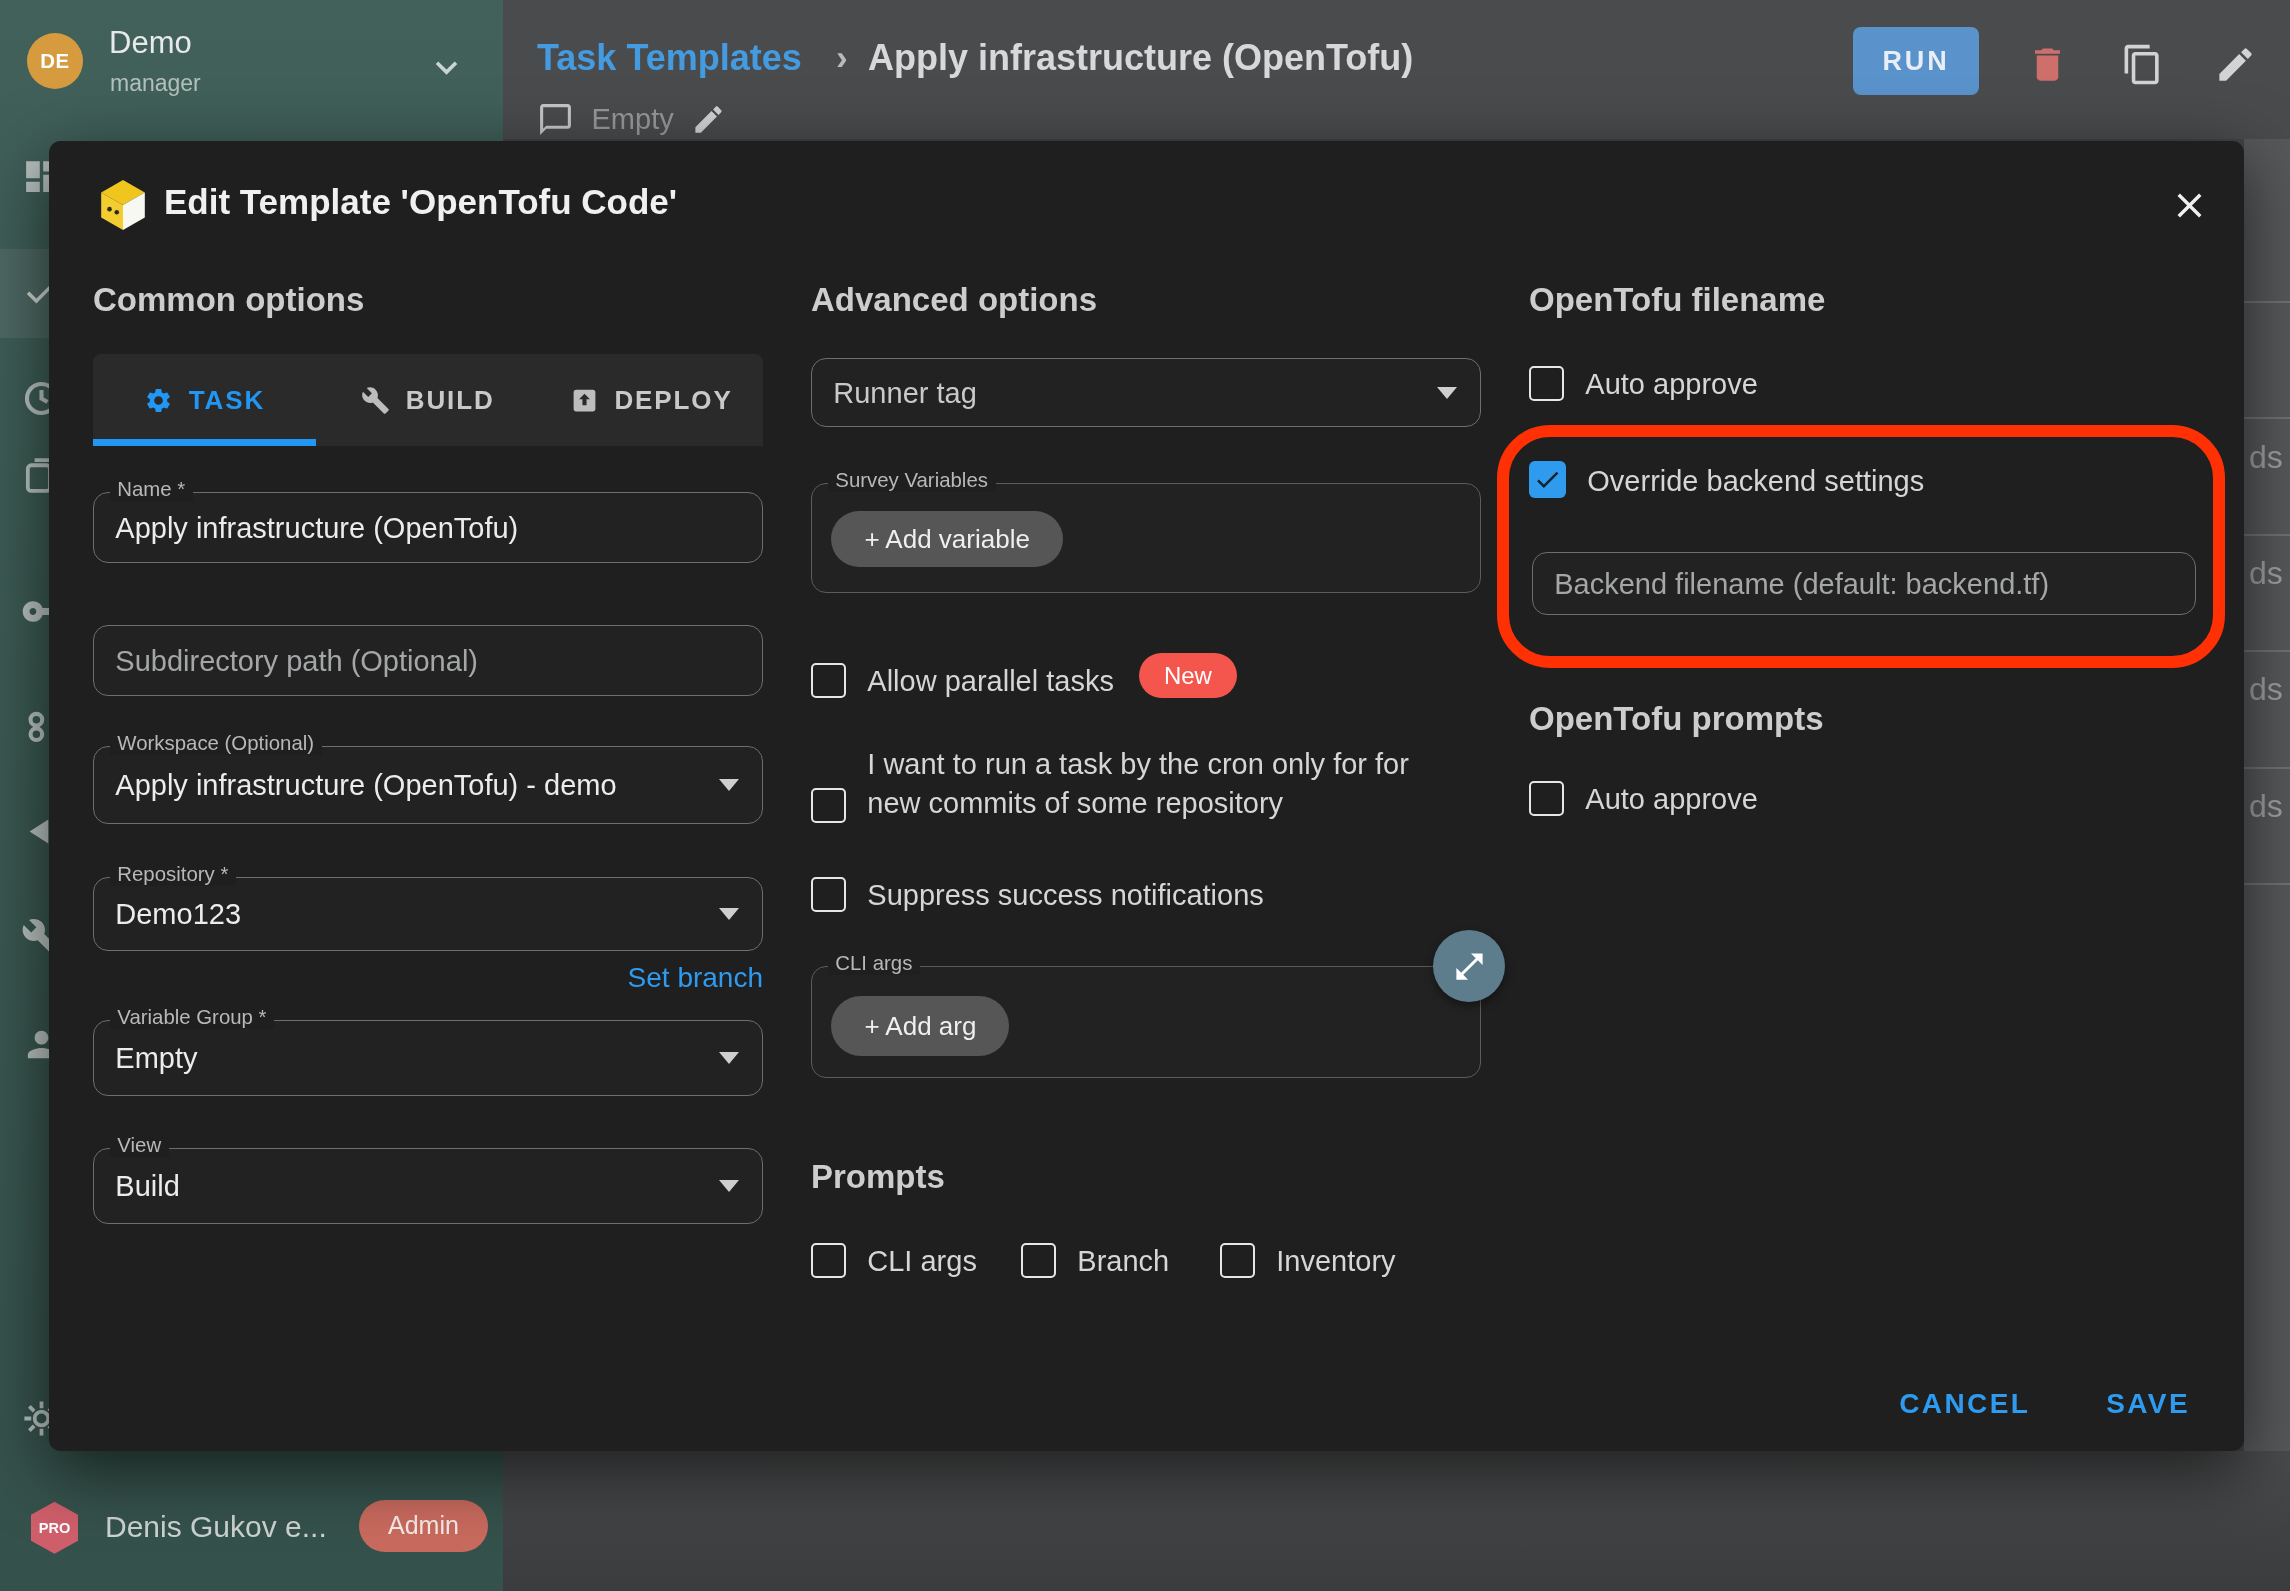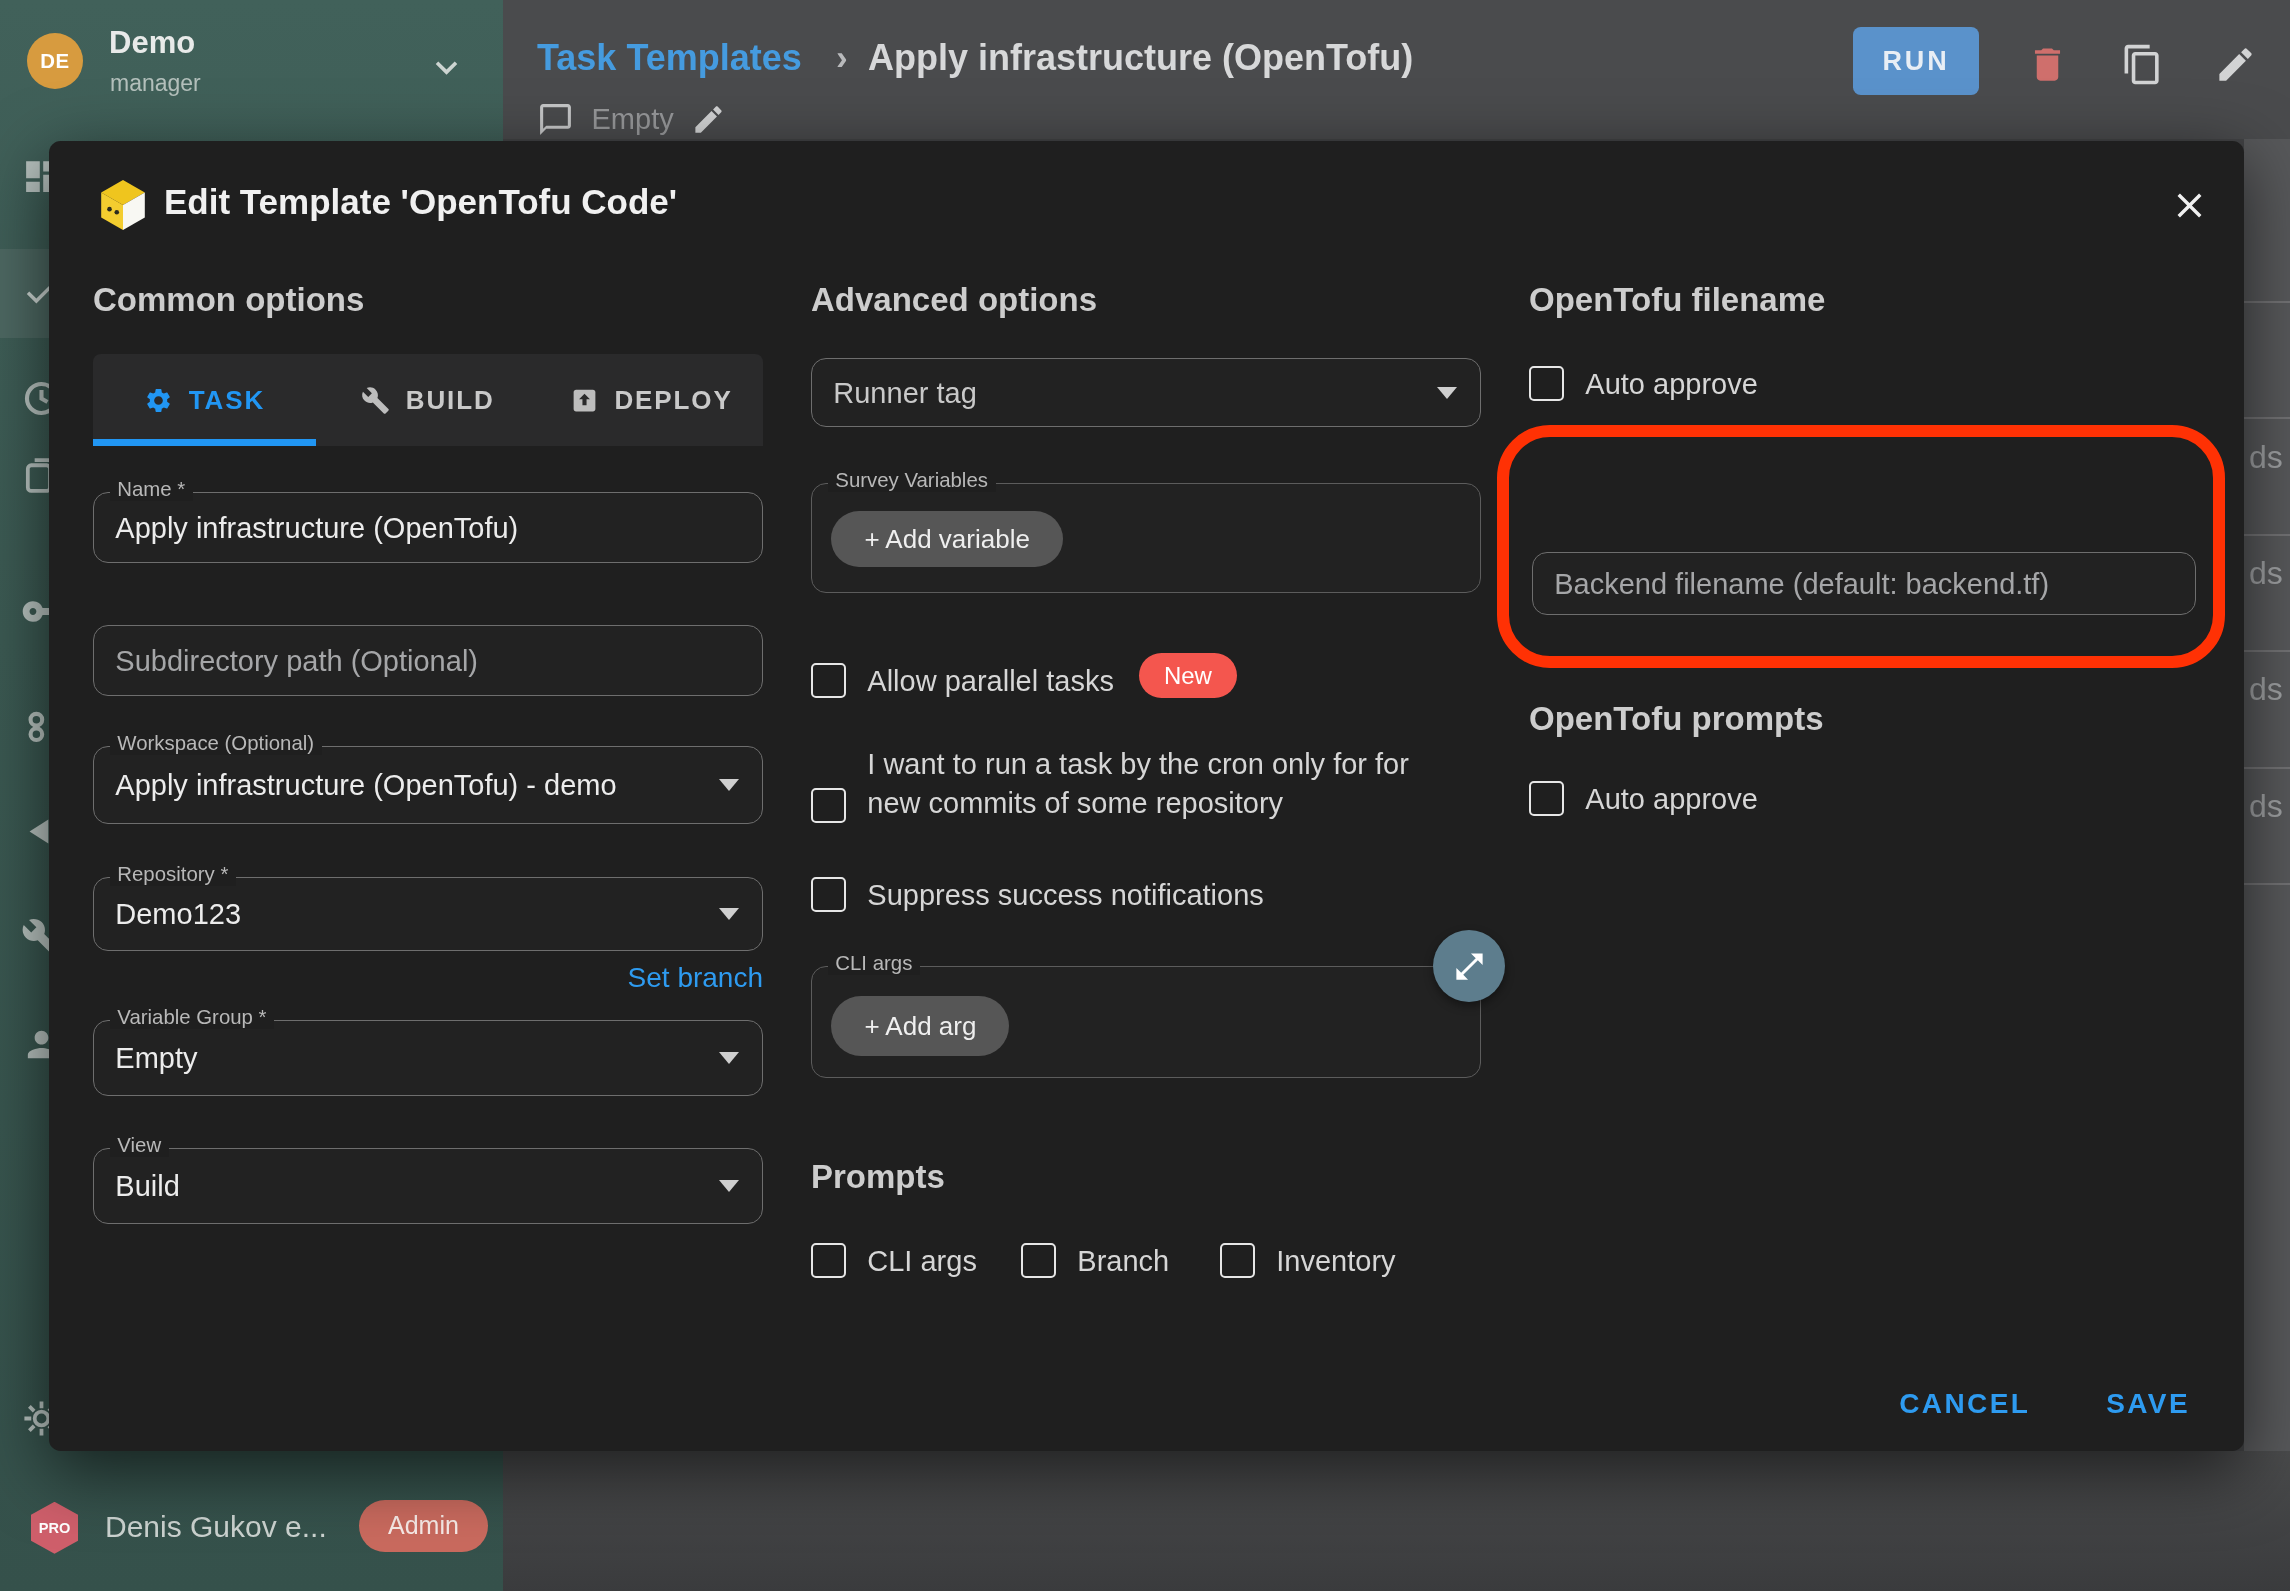--- a/index.html
+++ b/index.html
@@ -18,21 +18,21 @@
   .header-bg{left:503px;top:0;width:1787px;height:139px;background:#4a4b4d;}
   .page-strip{left:2244px;top:139px;width:47px;height:1312px;background:#57585a;}
   .bottom-band{left:503px;top:1451px;width:1787px;height:141px;
     background:linear-gradient(180deg,#4a4b4c,#3a3b3d);}
   .strip-divider{width:47px;height:1.9px;background:rgba(255,255,255,.16)}
   .strip-ds{font-size:32px;color:#9ea0a2}
 
   .avatar{left:27px;top:33px;width:56px;height:56px;border-radius:50%;
     background:#d79b3f;display:flex;align-items:center;justify-content:center;
     color:#fff;font-weight:bold;font-size:20.4px;letter-spacing:0.5px}
-  .proj-name{left:109px;top:25px;font-size:31px;font-weight:bold;color:#e8eae9}
+  .proj-name{left:109px;top:25px;font-size:31px;font-weight:normal;color:#e8eae9}
   .proj-role{left:110px;top:70px;font-size:23px;color:#b4c0bc}
   .proj-chevron{left:425px;top:46px;color:#ccd4d1}
 
   .crumb-root{left:537px;top:37px;font-size:36px;font-weight:bold;color:#459bdf}
   .crumb-sep{left:836px;top:37px;font-size:35px;font-weight:bold;color:#b9babc}
   .crumb-cur{left:868px;top:37px;font-size:36px;font-weight:bold;color:#d7d8d9}
   .desc-row{left:537px;top:101px;display:flex;align-items:center;gap:17.5px}
   .desc-text{font-size:29px;color:#97989a}
   .run-btn{left:1853px;top:27px;width:126px;height:68px;background:#5a92cb;border-radius:7.8px;
     display:flex;align-items:center;justify-content:center;color:#e8eef5;
@@ -389,20 +389,30 @@
   </div>
 
   <div class="col col-right">
     <div class="sec-head" style="top:140px">OpenTofu filename</div>
 
     <div class="cbrow" style="top:225px">
       <span class="cb"></span>
       <span class="cblabel">Auto approve</span>
     </div>
 
+    <div class="cbrow" style="top:320px">
+      <span class="cb checked">
+        <span>
+          <svg width="29" height="29" viewBox="0 0 24 24" fill="#16222b">
+              <path d="M9 16.17 4.83 12l-1.42 1.41L9 19 21 7l-1.41-1.41z"></path>
+            </svg>
+        </span>
+      </span>
+      <span class="cblabel">Override backend settings</span>
+    </div>
 
     <div class="ofield" style="left:2.9px;top:411px;width:664px;height:63px">
       <span class="fvalue fplaceholder">Backend filename (default: backend.tf)</span>
     </div>
 
     <div class="sec-head" style="top:559px">OpenTofu prompts</div>
 
     <div class="cbrow" style="top:640px">
       <span class="cb"></span>
       <span class="cblabel">Auto approve</span>

